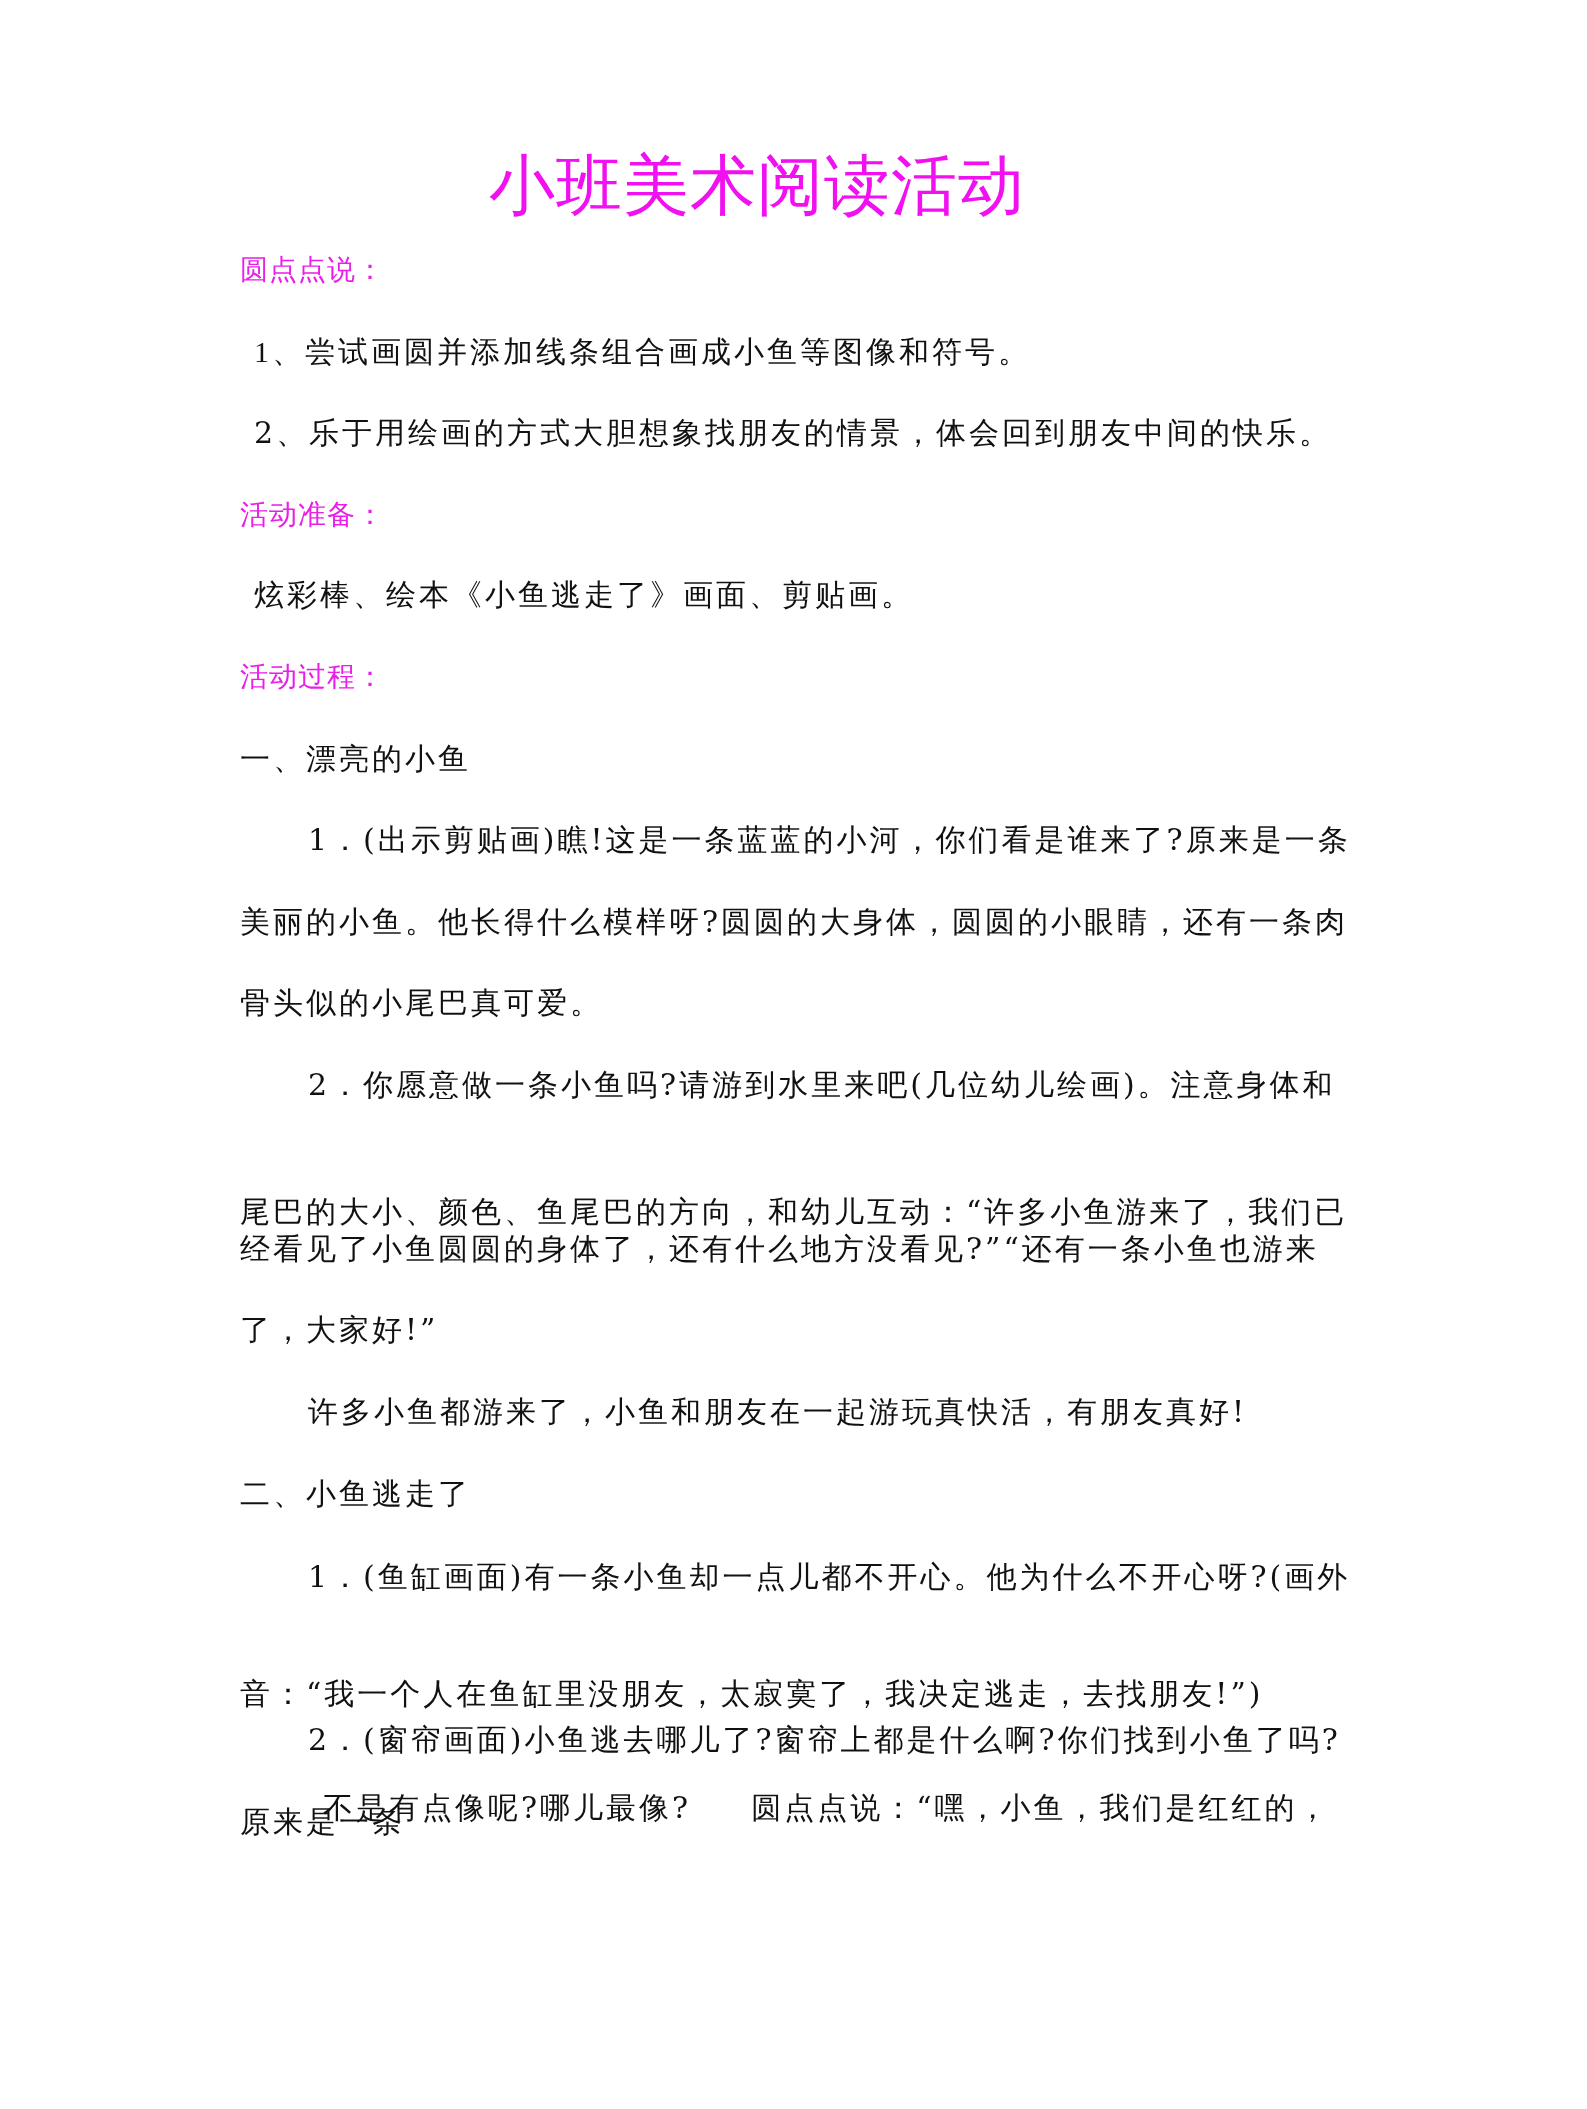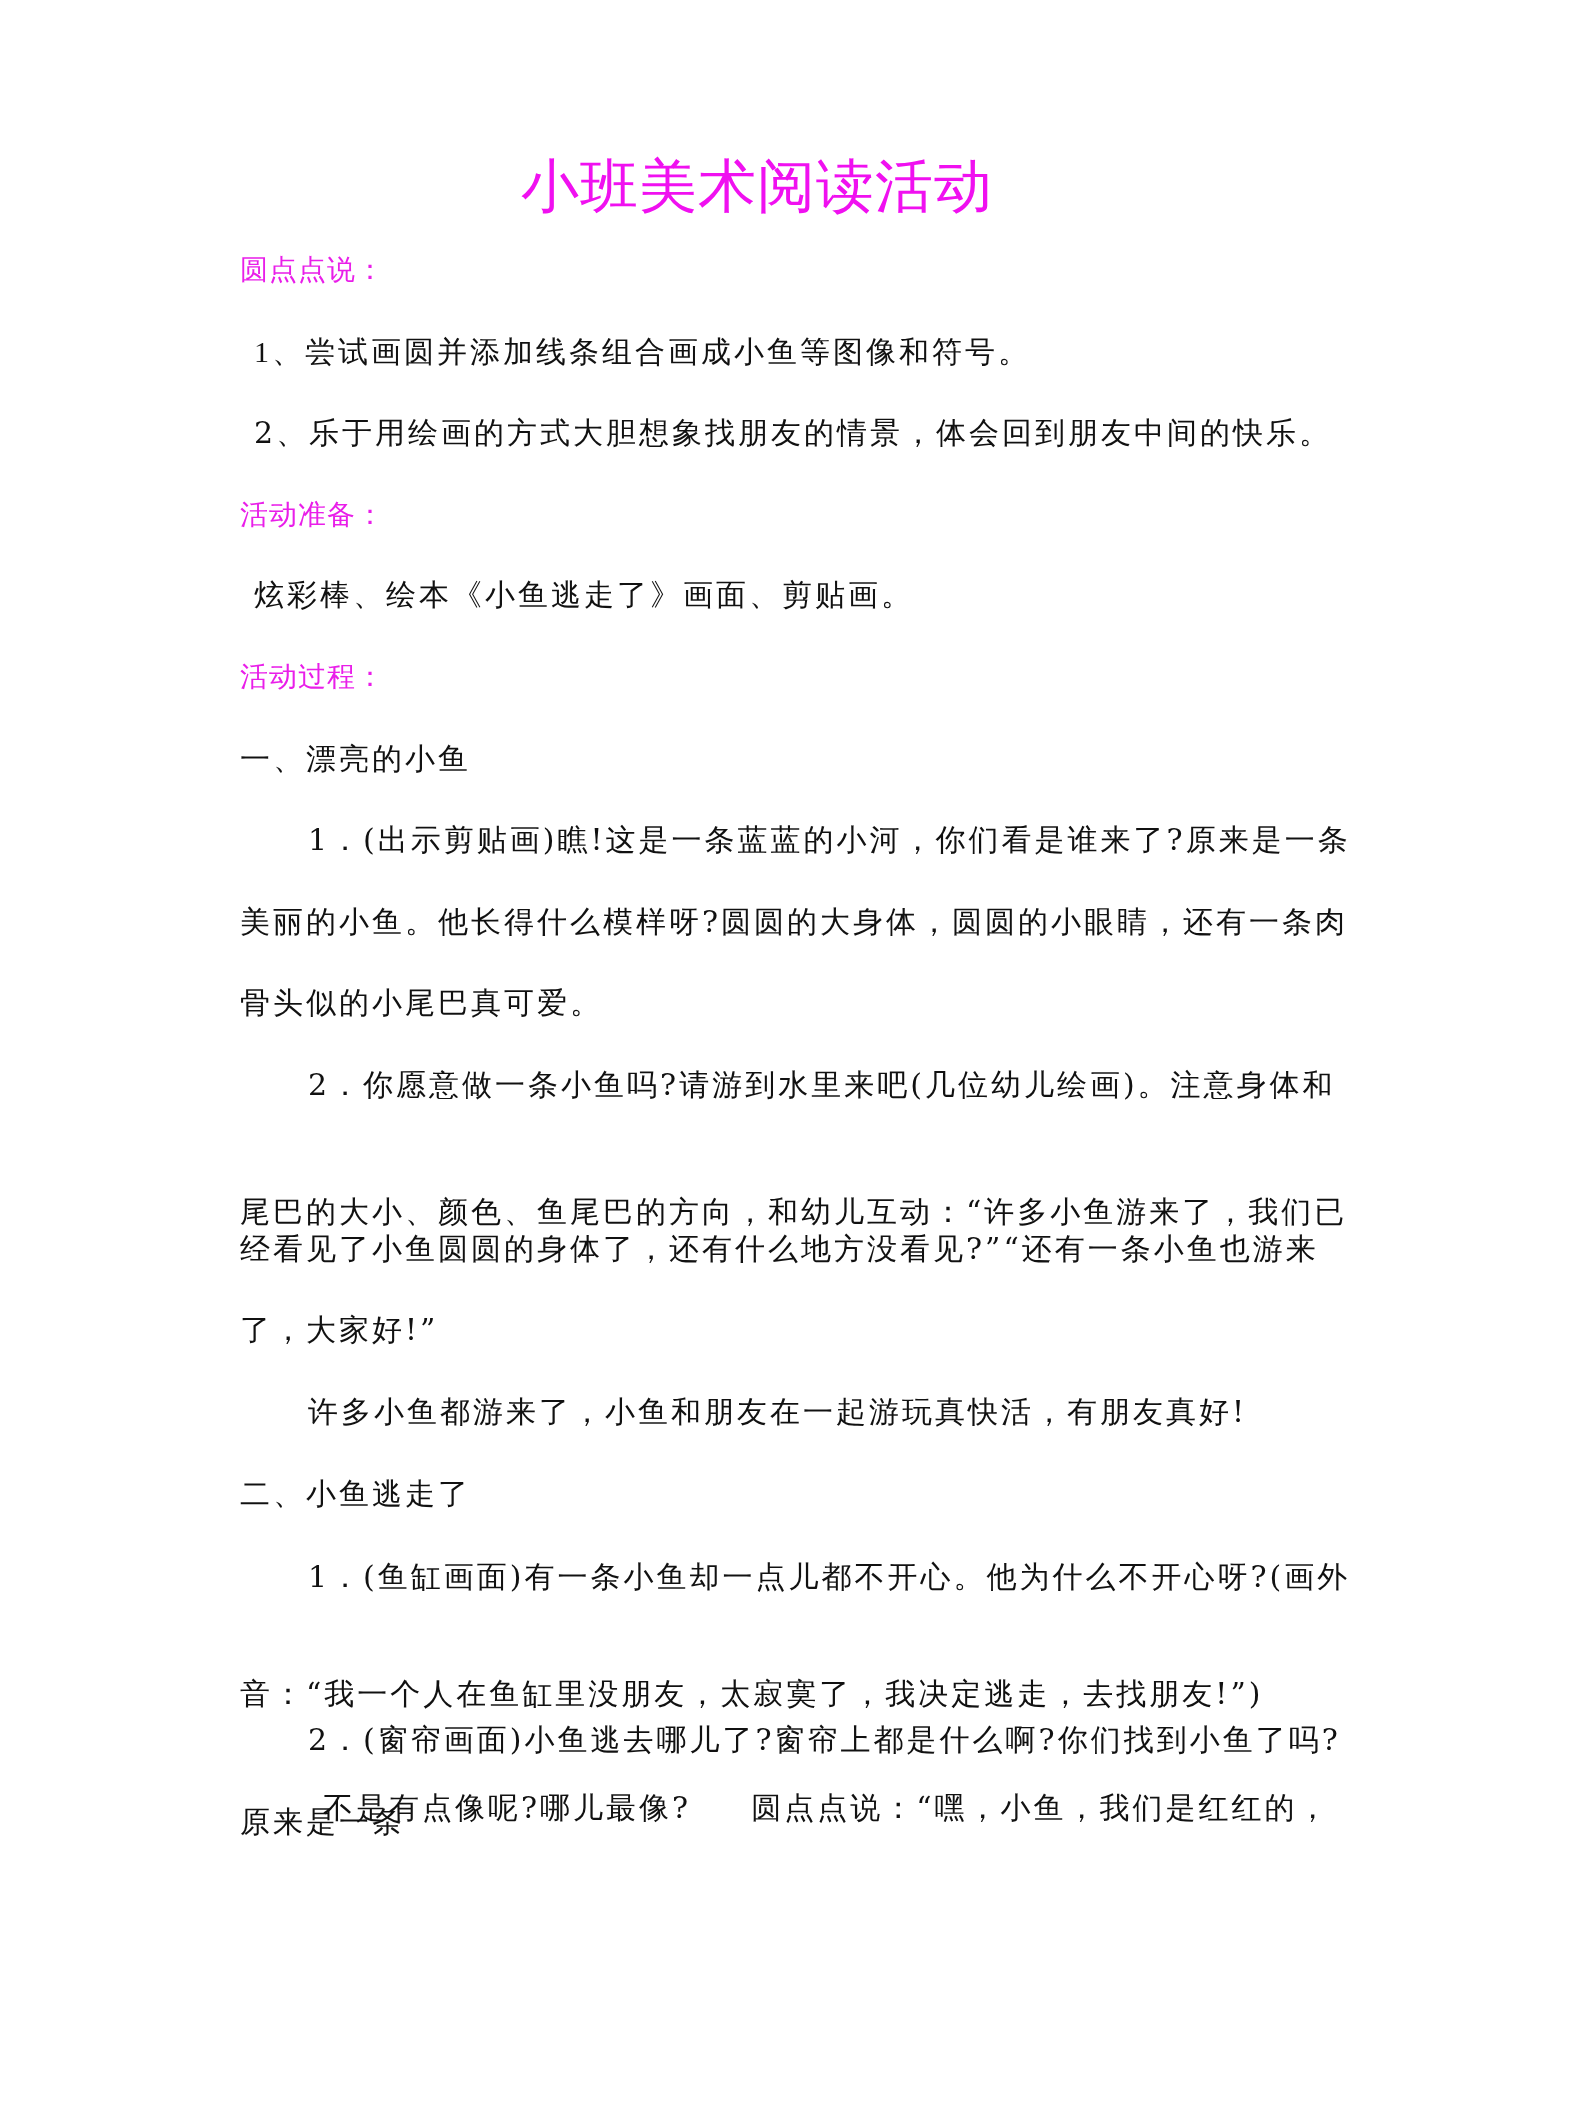--- a/index.html
+++ b/index.html
@@ -22,21 +22,21 @@
       width: 1587px;
       height: 2109px;
       background: #ffffff;
     }
     .title {
       position: absolute;
       left: 0;
       width: 1514px;
       top: 150px;
       text-align: center;
-      font-size: 58px;
+      font-size: 66px;
       line-height: 72px;
       color: #f010f0;
       letter-spacing: 1px;
       font-family: "DejaVu Serif", "Liberation Serif", serif;
     }
     .line {
       position: absolute;
       left: 240px;
       width: 1110px;
       font-size: 30px;

